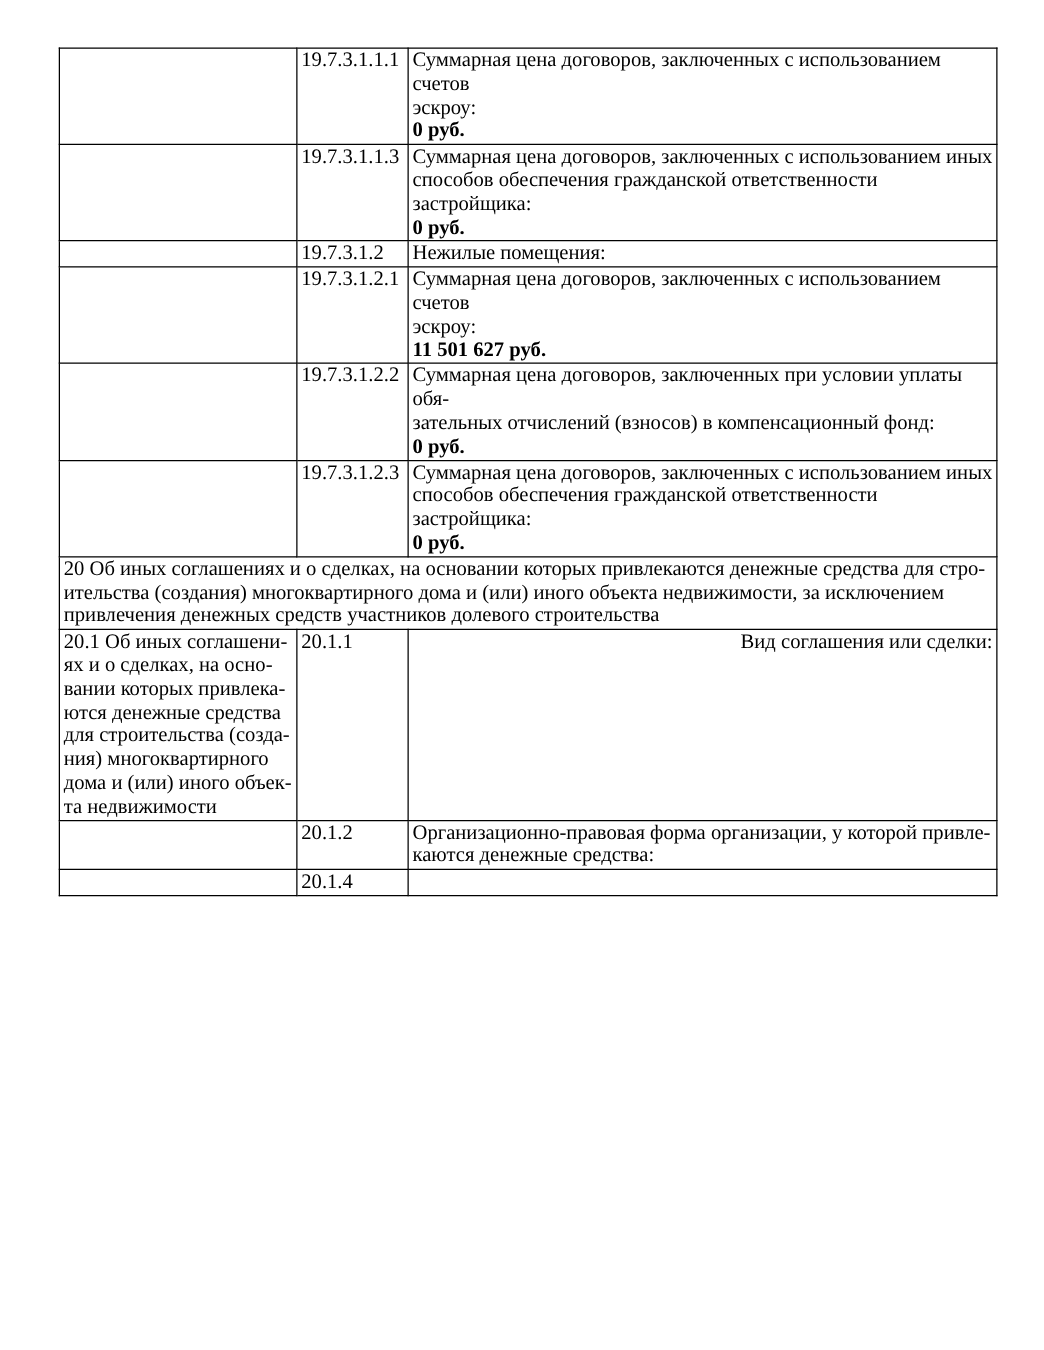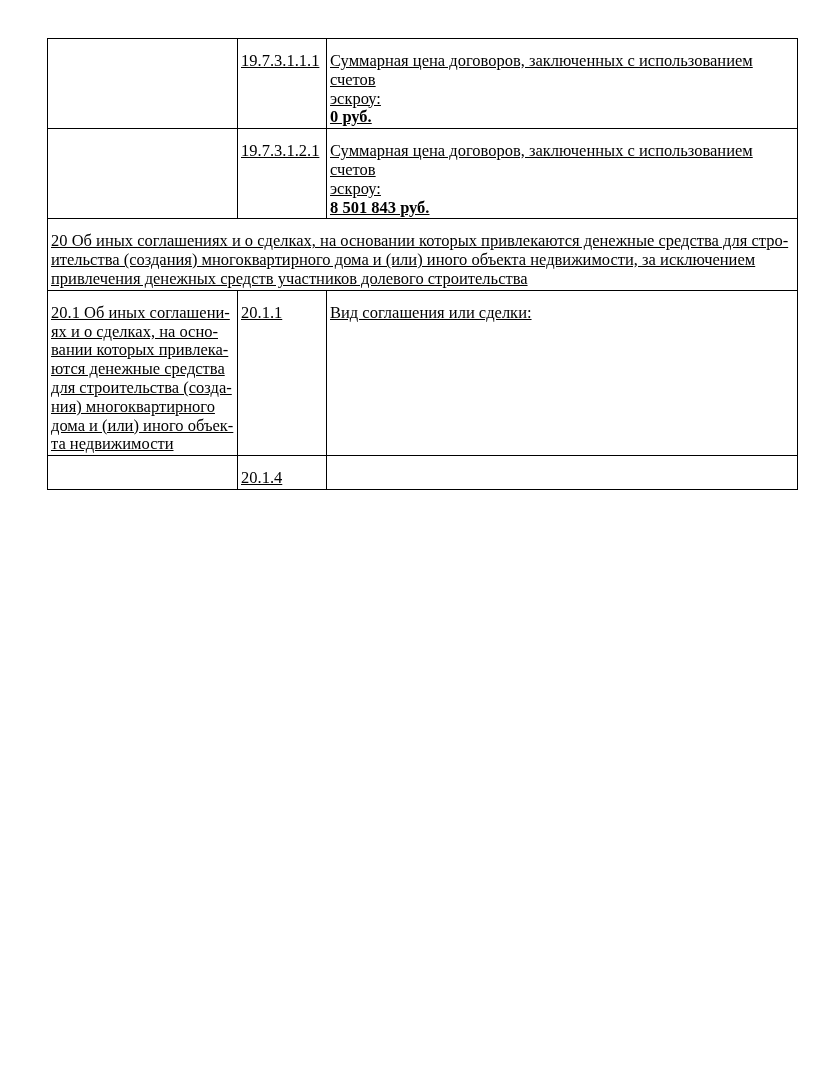--- a/index.html
+++ b/index.html
@@ -20,30 +20,29 @@
   }
   table.decl {
     border-collapse: collapse;
     width: 741px;
     table-layout: fixed;
     font-size: 16.5px;
     line-height: 18.8px;
   }
   table.decl td {
     border: 1.5px solid #000000;
-    padding: 13px 3px 1px 3px;
+    padding: 0 3px 1px 3px;
     vertical-align: top;
     overflow: hidden;
     word-wrap: break-word;
-    text-decoration: underline;
   }
   td.c-left  { width: 183px; }
   td.c-num   { width: 82px; padding-left: 2px; padding-right: 1px; vertical-align: middle; }
   td.c-desc  { width: 464px; }
-  td.v-mid   { vertical-align: middle; }
+  td.v-mid   { vertical-align: middle; text-align: right; }
   .ml { white-space: pre-line; }
   .val { font-weight: bold; white-space: pre-line; }
   .section-header { }
 </style>
 </head>
 <body>
 
 <div class="page">
   <table class="decl">
 
@@ -52,25 +51,59 @@
       <td class="c-left"></td>
       <td class="c-num">19.7.3.1.1.1</td>
       <td class="c-desc">
         <div class="ml">Суммарная цена договоров, заключенных с использованием счетов
 эскроу:</div>
         <div class="val">0 руб.</div>
       </td>
     </tr>
     <tr>
       <td class="c-left"></td>
+      <td class="c-num">19.7.3.1.1.3</td>
+      <td class="c-desc">
+        <div class="ml">Суммарная цена договоров, заключенных с использованием иных
+способов обеспечения гражданской ответственности застройщика:</div>
+        <div class="val">0 руб.</div>
+      </td>
+    </tr>
+    <tr>
+      <td class="c-left"></td>
+      <td class="c-num">19.7.3.1.2</td>
+      <td class="c-desc">
+        <div class="ml">Нежилые помещения:</div>
+      </td>
+    </tr>
+    <tr>
+      <td class="c-left"></td>
       <td class="c-num">19.7.3.1.2.1</td>
       <td class="c-desc">
         <div class="ml">Суммарная цена договоров, заключенных с использованием счетов
 эскроу:</div>
-        <div class="val">8 501 843 руб.</div>
+        <div class="val">11 501 627 руб.</div>
+      </td>
+    </tr>
+    <tr>
+      <td class="c-left"></td>
+      <td class="c-num">19.7.3.1.2.2</td>
+      <td class="c-desc">
+        <div class="ml">Суммарная цена договоров, заключенных при условии уплаты обя-
+зательных отчислений (взносов) в компенсационный фонд:</div>
+        <div class="val">0 руб.</div>
+      </td>
+    </tr>
+    <tr>
+      <td class="c-left"></td>
+      <td class="c-num">19.7.3.1.2.3</td>
+      <td class="c-desc">
+        <div class="ml">Суммарная цена договоров, заключенных с использованием иных
+способов обеспечения гражданской ответственности застройщика:</div>
+        <div class="val">0 руб.</div>
       </td>
     </tr>
 
     <tr>
       <td colspan="3" class="section-header">
         <div class="ml">20 Об иных соглашениях и о сделках, на основании которых привлекаются денежные средства для стро-
 ительства (создания) многоквартирного дома и (или) иного объекта недвижимости, за исключением
 привлечения денежных средств участников долевого строительства</div>
       </td>
     </tr>
@@ -86,20 +119,28 @@
 дома и (или) иного объек-
 та недвижимости</div>
       </td>
       <td class="c-num">20.1.1</td>
       <td class="c-desc v-mid">
         <div class="ml">Вид соглашения или сделки:</div>
       </td>
     </tr>
     <tr>
       <td class="c-left"></td>
+      <td class="c-num">20.1.2</td>
+      <td class="c-desc">
+        <div class="ml">Организационно-правовая форма организации, у которой привле-
+каются денежные средства:</div>
+      </td>
+    </tr>
+    <tr>
+      <td class="c-left"></td>
       <td class="c-num">20.1.4</td>
       <td class="c-desc">
         
       </td>
     </tr>
 
   </tbody>
     </table>
 </div>
 

